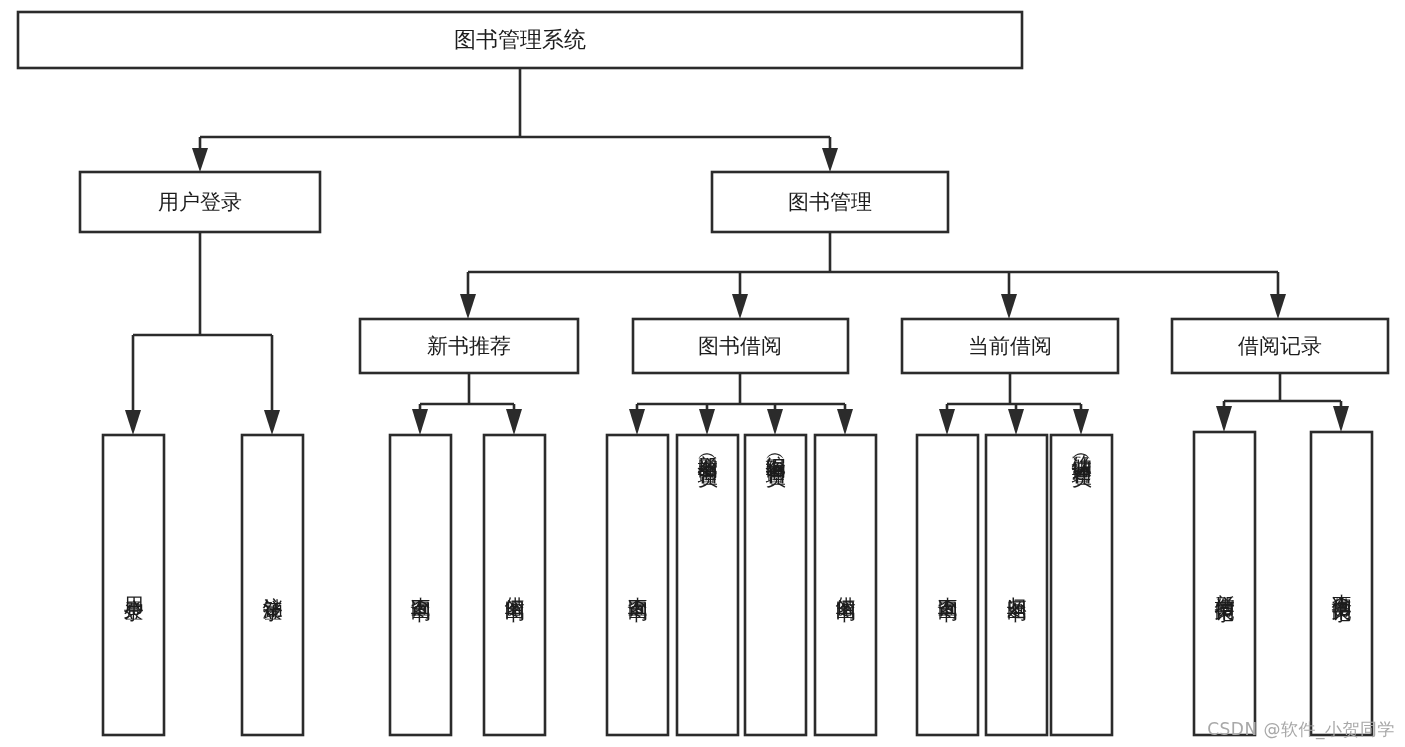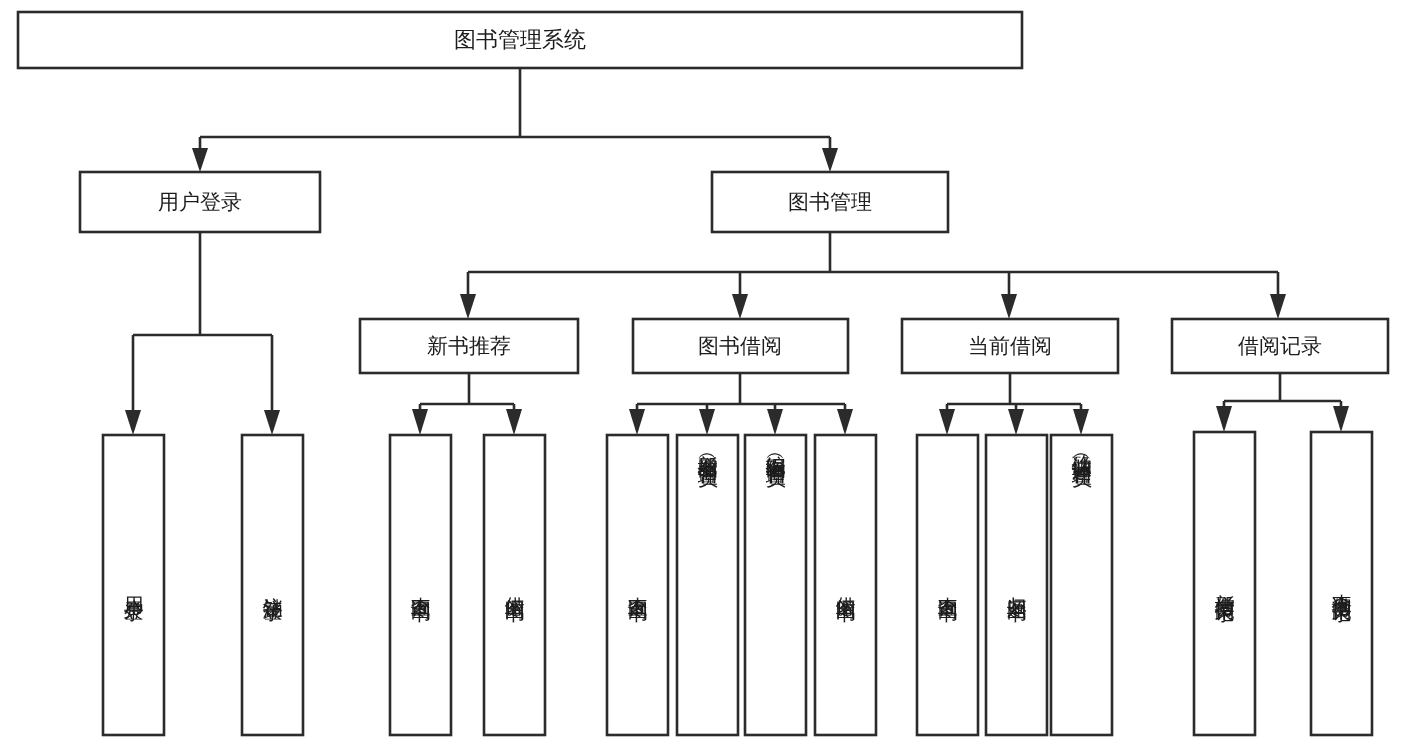--- a/index.html
+++ b/index.html
@@ -234,13 +234,14 @@
     <span class="vert-label" style="margin-top:4px;">确认归还（管理员）</span>
   </div>
 
   <div class="vert-label-wrap" style="left:1194px; top:432px; width:61px; height:303px;">
     <span class="vert-label">新增借阅记录</span>
   </div>
   <div class="vert-label-wrap" style="left:1311px; top:432px; width:61px; height:303px;">
     <span class="vert-label">查询借阅记录</span>
   </div>
 
+  <div class="watermark">CSDN @软件_小贺同学</div>
 </div>
 
 </body></html>

